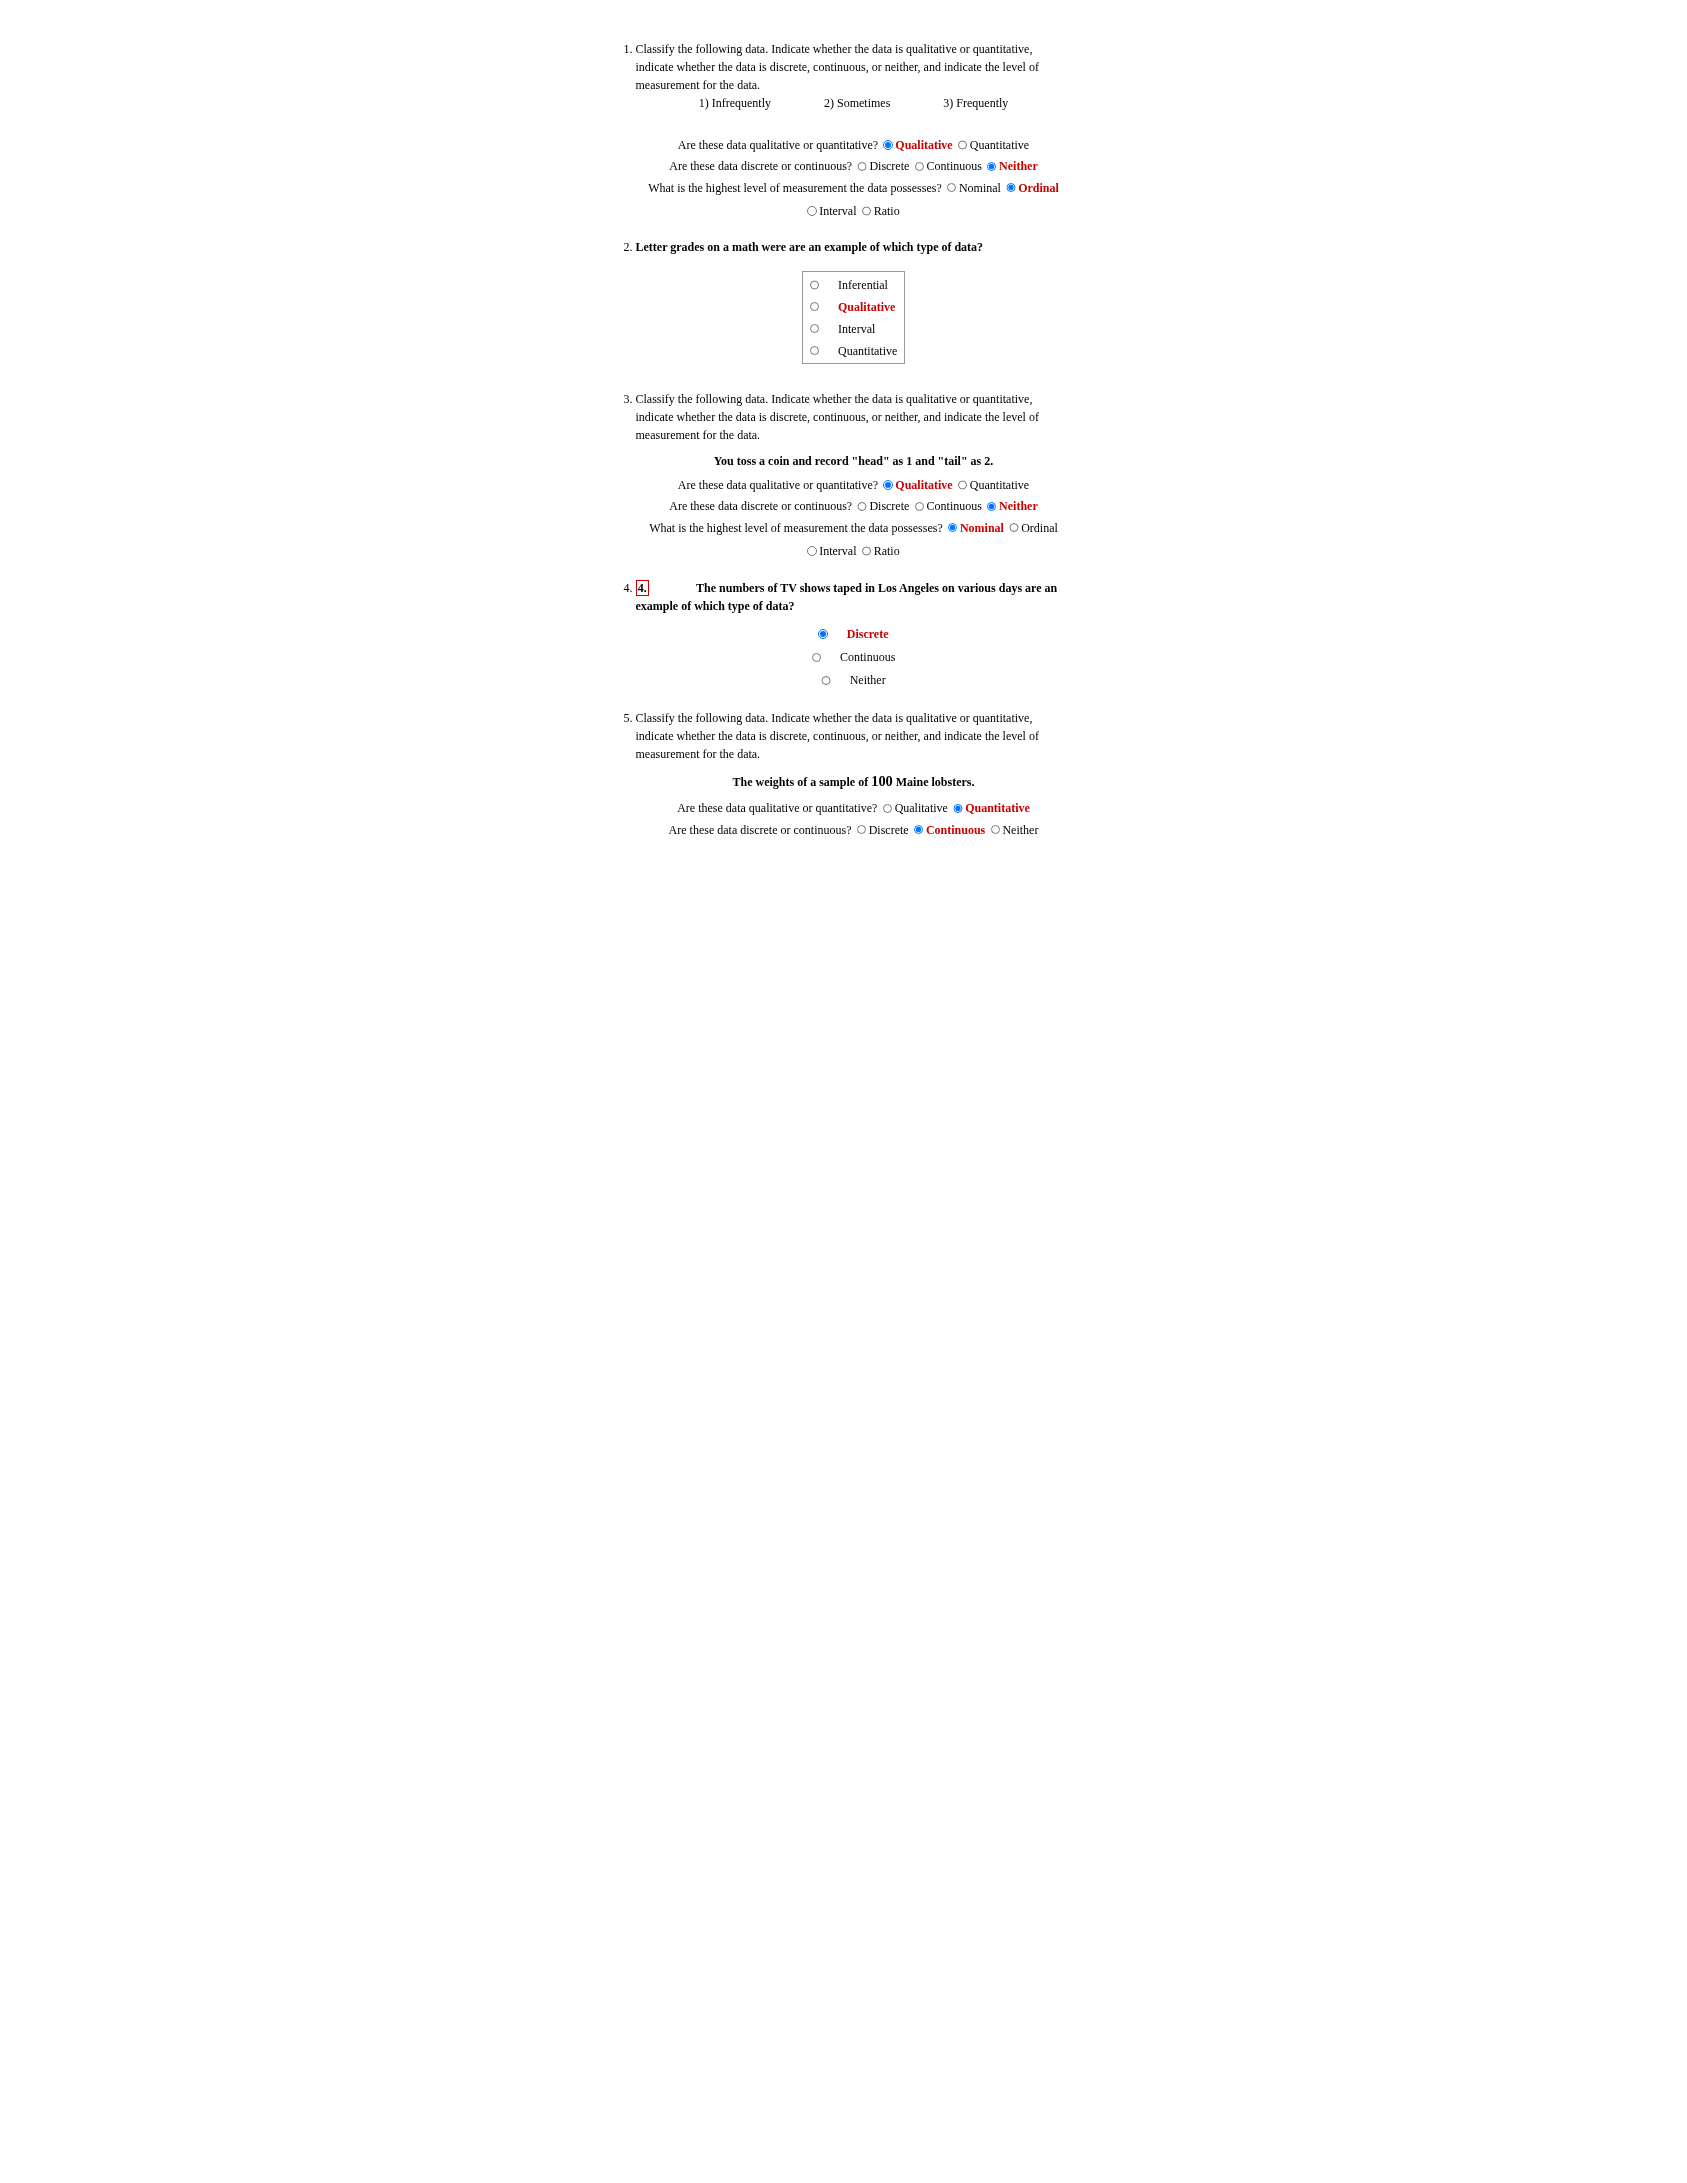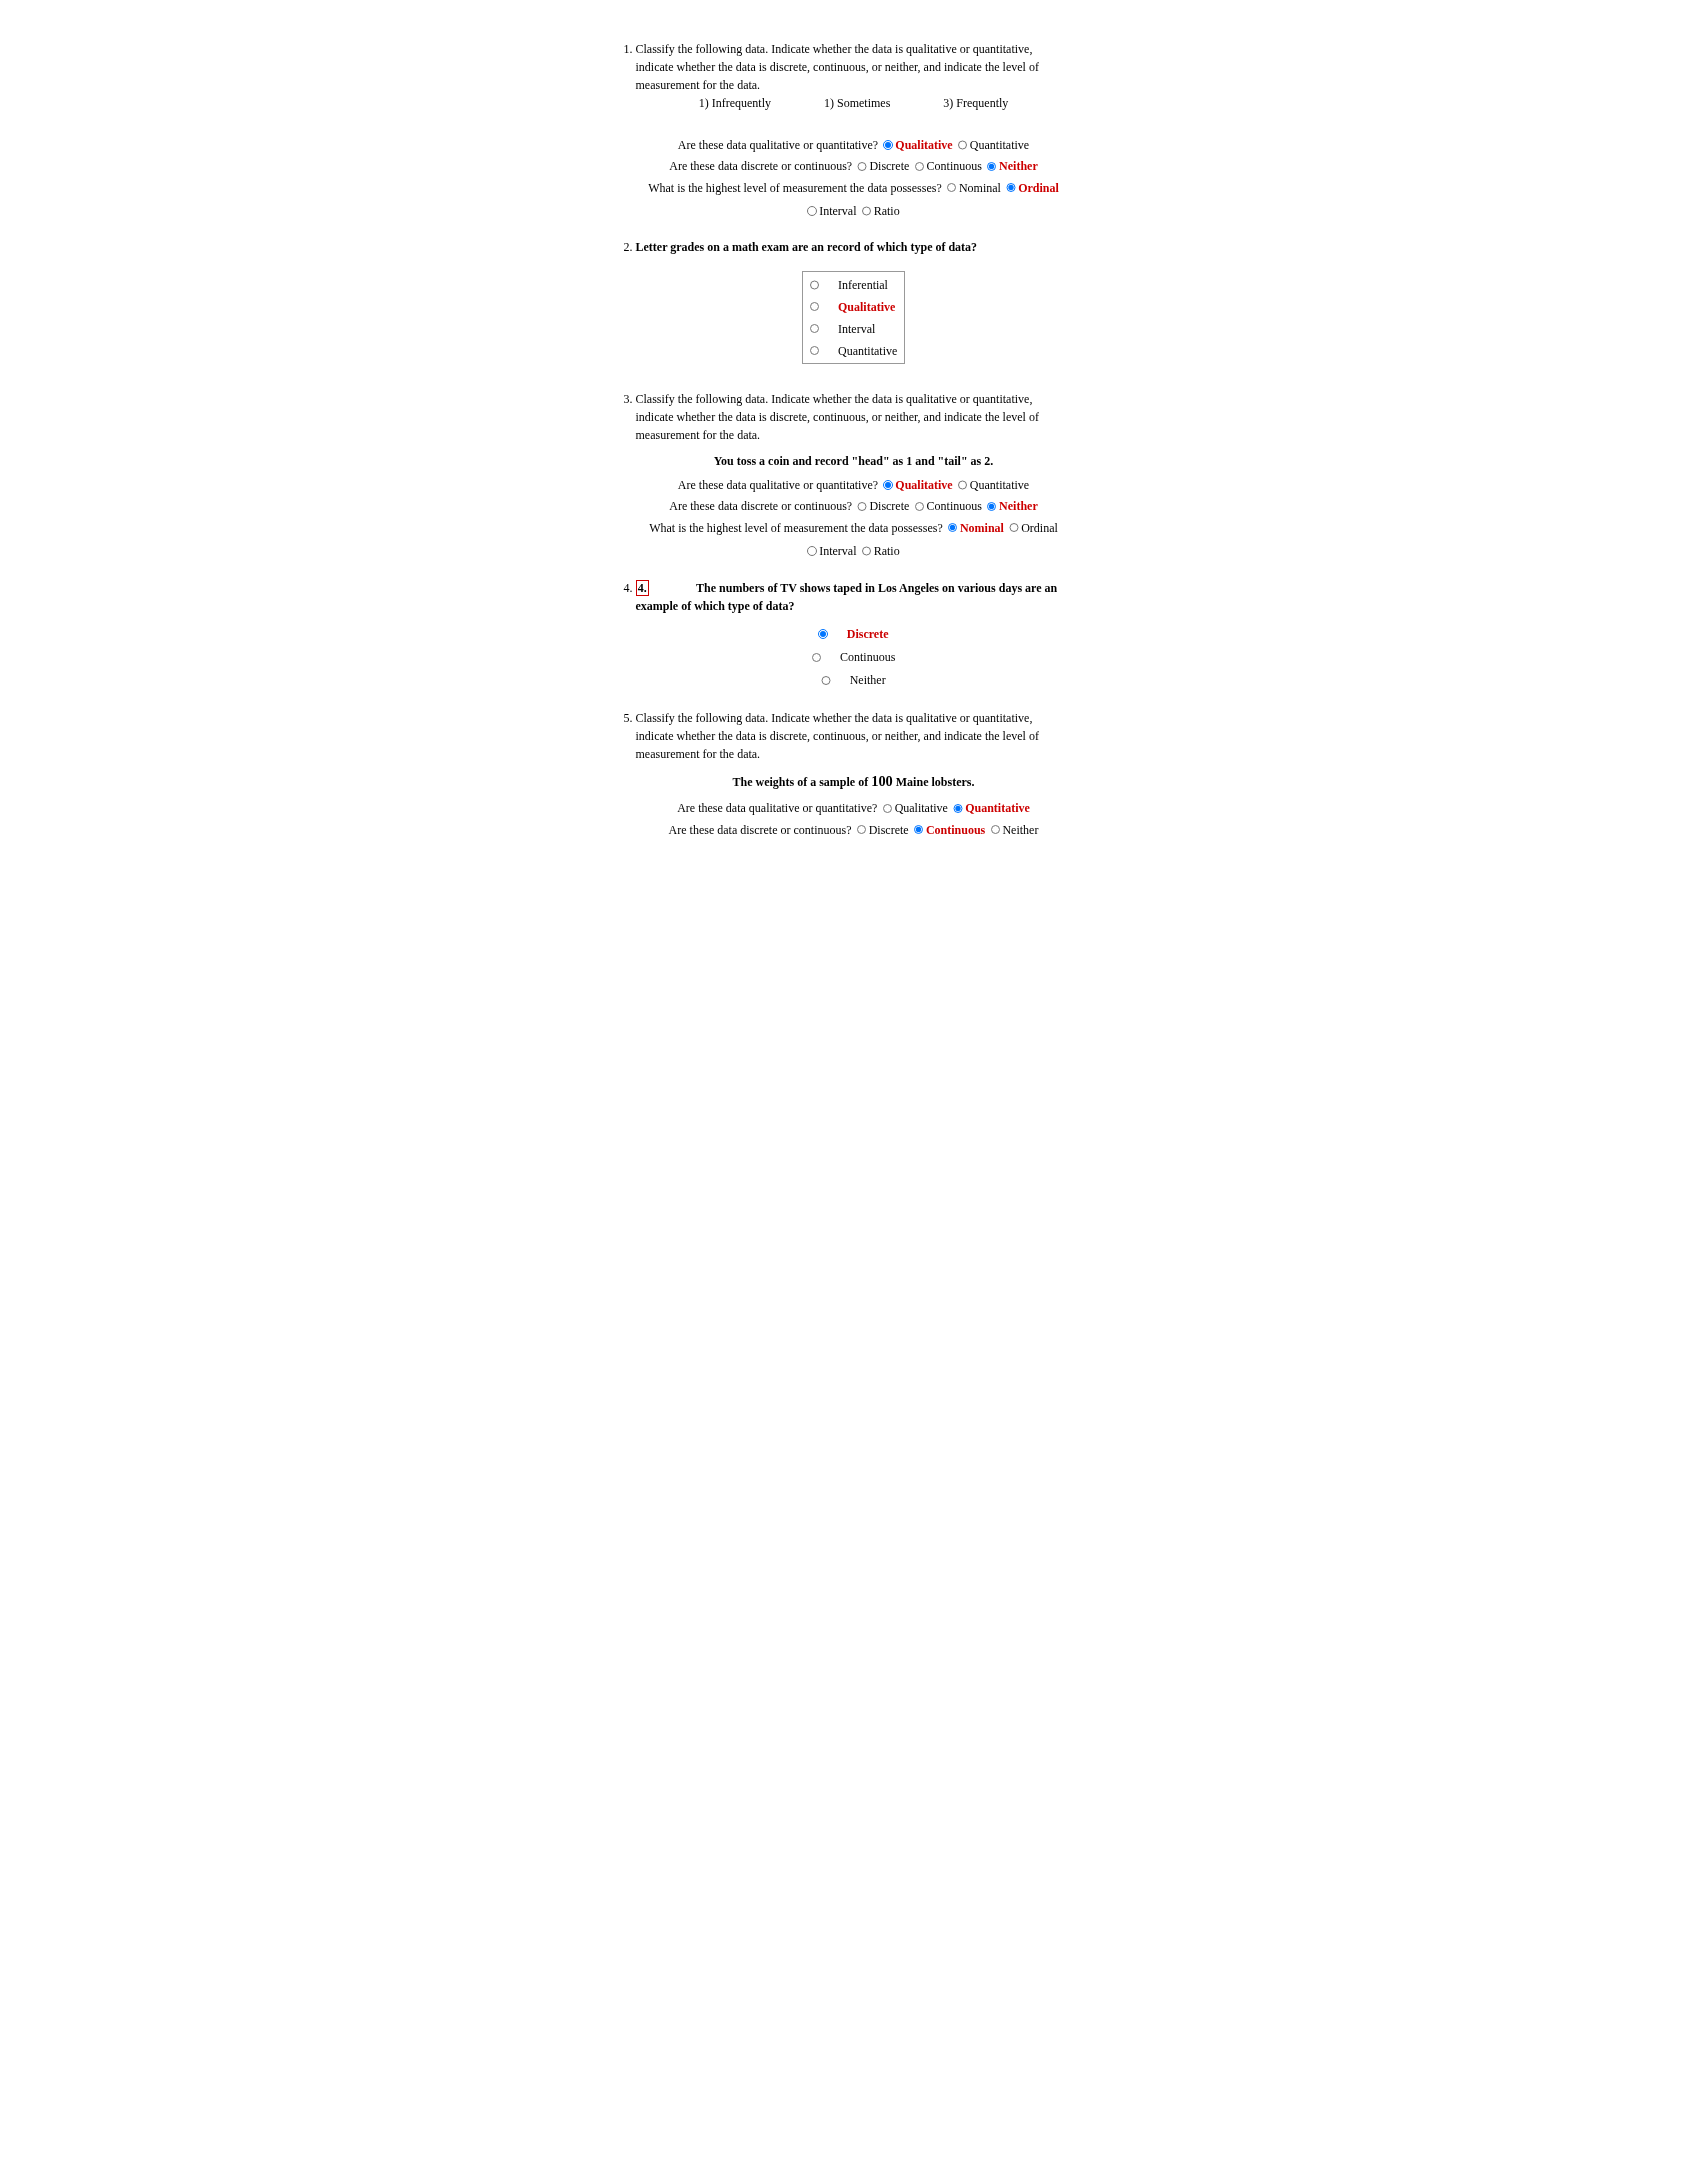--- a/index.html
+++ b/index.html
@@ -88,21 +88,21 @@
     }
   </style>
 </head>
 <body>
 
 <ol class="main-list" start="1">
   <li>
     <span>Classify the following data. Indicate whether the data is qualitative or quantitative, indicate whether the data is discrete, continuous, or neither, and indicate the level of measurement for the data.</span>
     <div class="survey-categories">
       <span>1) Infrequently</span>
-      <span>1) Sometimes</span>
+      <span>2) Sometimes</span>
       <span>3) Frequently</span>
     </div>
 
     
     <div class="radio-line">
       <span>Are these data qualitative or quantitative?</span>
       <label class="radio-option">
         <input type="radio" name="q1_qual" checked="" style="">
         <span class="red">Qualitative</span>
       </label>
@@ -145,21 +145,21 @@
         <span>Interval</span>
       </label>
       <label class="radio-option">
         <input type="radio" name="q1_meas" style="">
         <span>Ratio</span>
       </label>
     </div>
   </li>
 
   <li>
-    <div class="question-header">Letter grades on a math exam are an record of which type of data?</div>
+    <div class="question-header">Letter grades on a math were are an example of which type of data?</div>
     <div class="choice-box-wrapper">
       <div class="choice-box">
         <label class="choice-row">
           <input type="radio" name="q2" style="">
           <span>Inferential</span>
         </label>
         <label class="choice-row">
           <input type="radio" name="q2" style="">
           <span class="red">Qualitative</span>
         </label>

